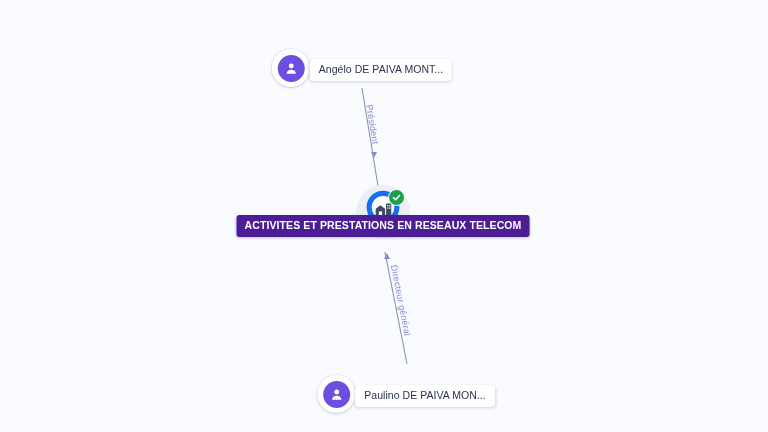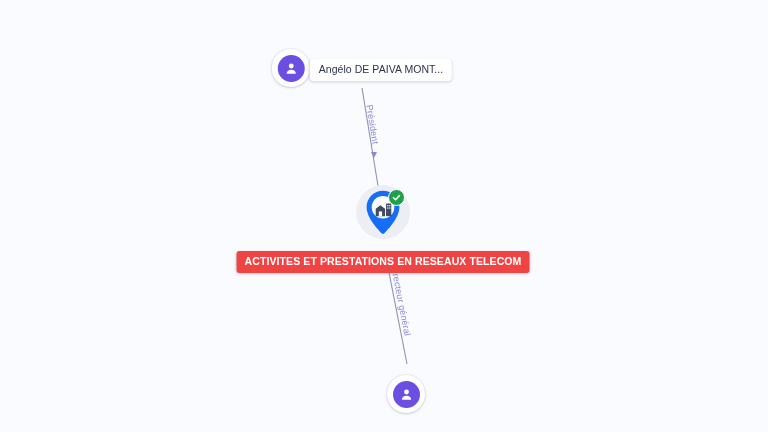--- a/index.html
+++ b/index.html
@@ -114,31 +114,30 @@
     border: 1.5px solid #ffffff;
     display: flex;
     align-items: center;
     justify-content: center;
   }
   .company-label {
     position: absolute;
     left: 50%;
     top: 30px;
     transform: translateX(-50%);
-    background: #ef4444;
+    background: #4c1d95;
     color: #ffffff;
     font-size: 10.5px;
     font-weight: bold;
     letter-spacing: .1px;
     line-height: 1;
     padding: 5px 8px 6px 8px;
     border-radius: 3px;
     white-space: nowrap;
     box-shadow: 0 1px 3px rgba(20,60,140,.28);
-    margin-top: 36px;
   }
 
   
   .edge-label {
     position: absolute;
     color: #8b87d6;
     font-size: 9px;
     letter-spacing: .2px;
     white-space: nowrap;
     transform-origin: center center;
@@ -210,15 +209,16 @@
     <div class="avatar-ring">
       <div class="avatar-disc">
         <span>
           <svg width="15" height="15" viewBox="0 0 24 24" fill="#ffffff">
             <circle cx="12" cy="8" r="3.9"></circle>
             <path d="M4.6 20.2c0-4.1 3.4-6.2 7.4-6.2s7.4 2.1 7.4 6.2z"></path>
           </svg>
         </span>
       </div>
     </div>
+    <div class="node-label">Paulino DE PAIVA MON...</div>
   </div>
 
 </div>
 
 </body></html>

